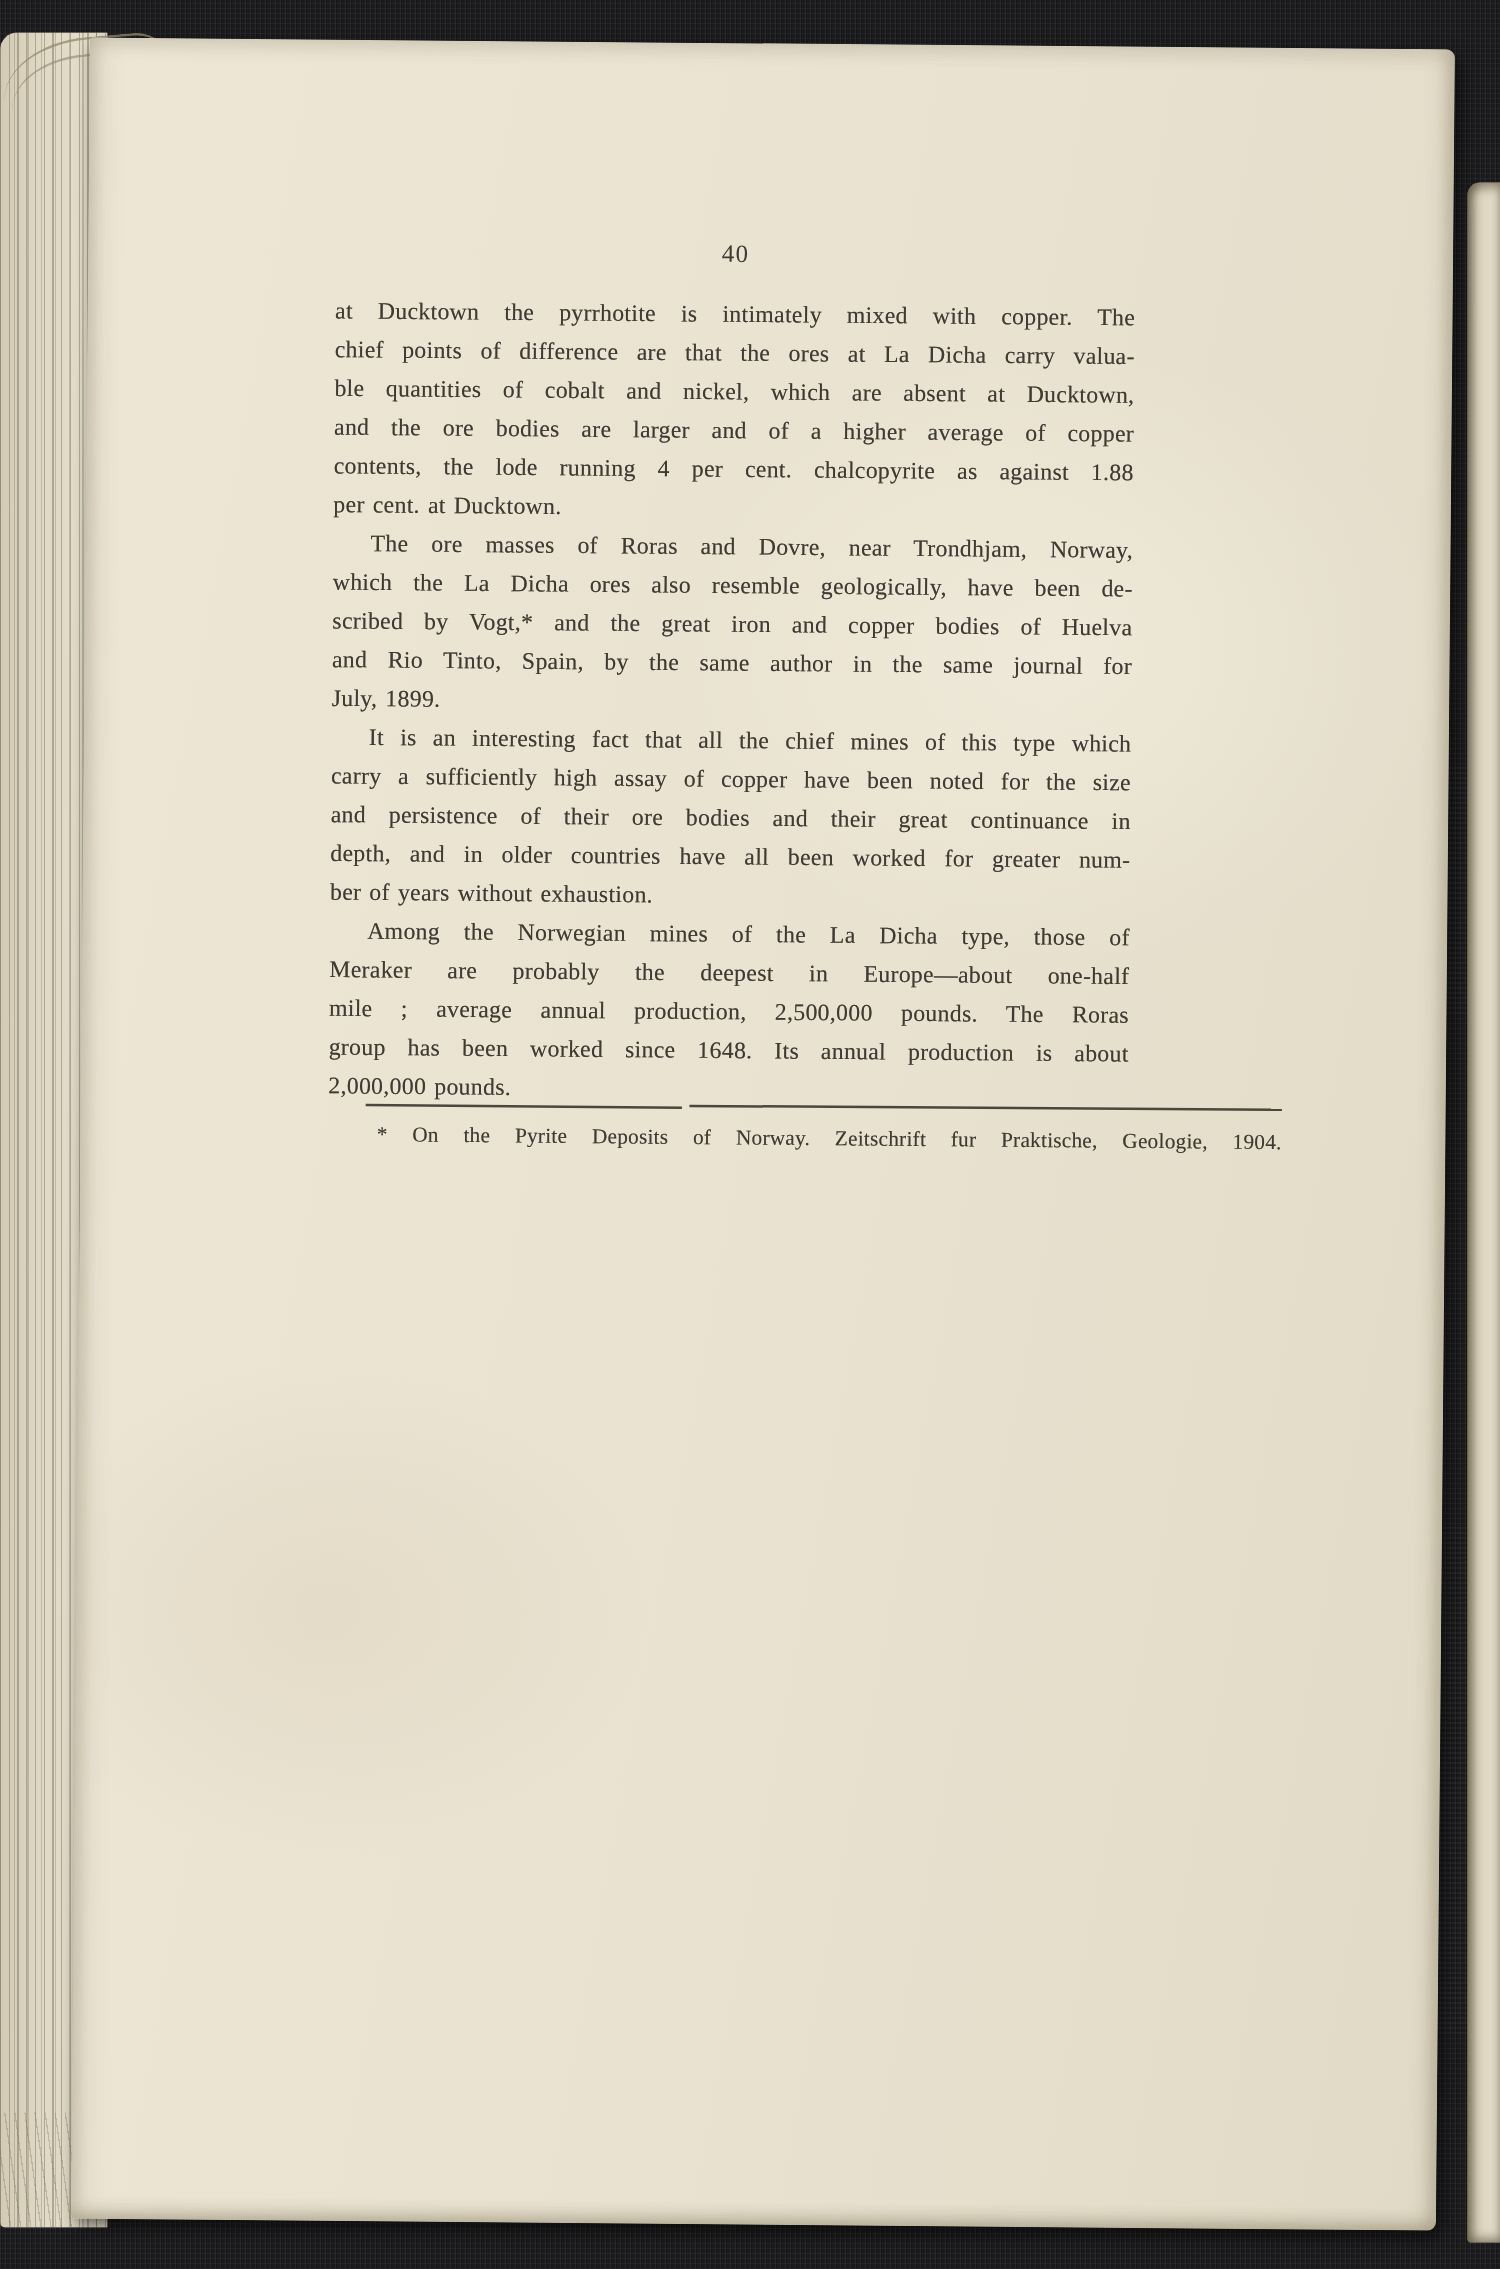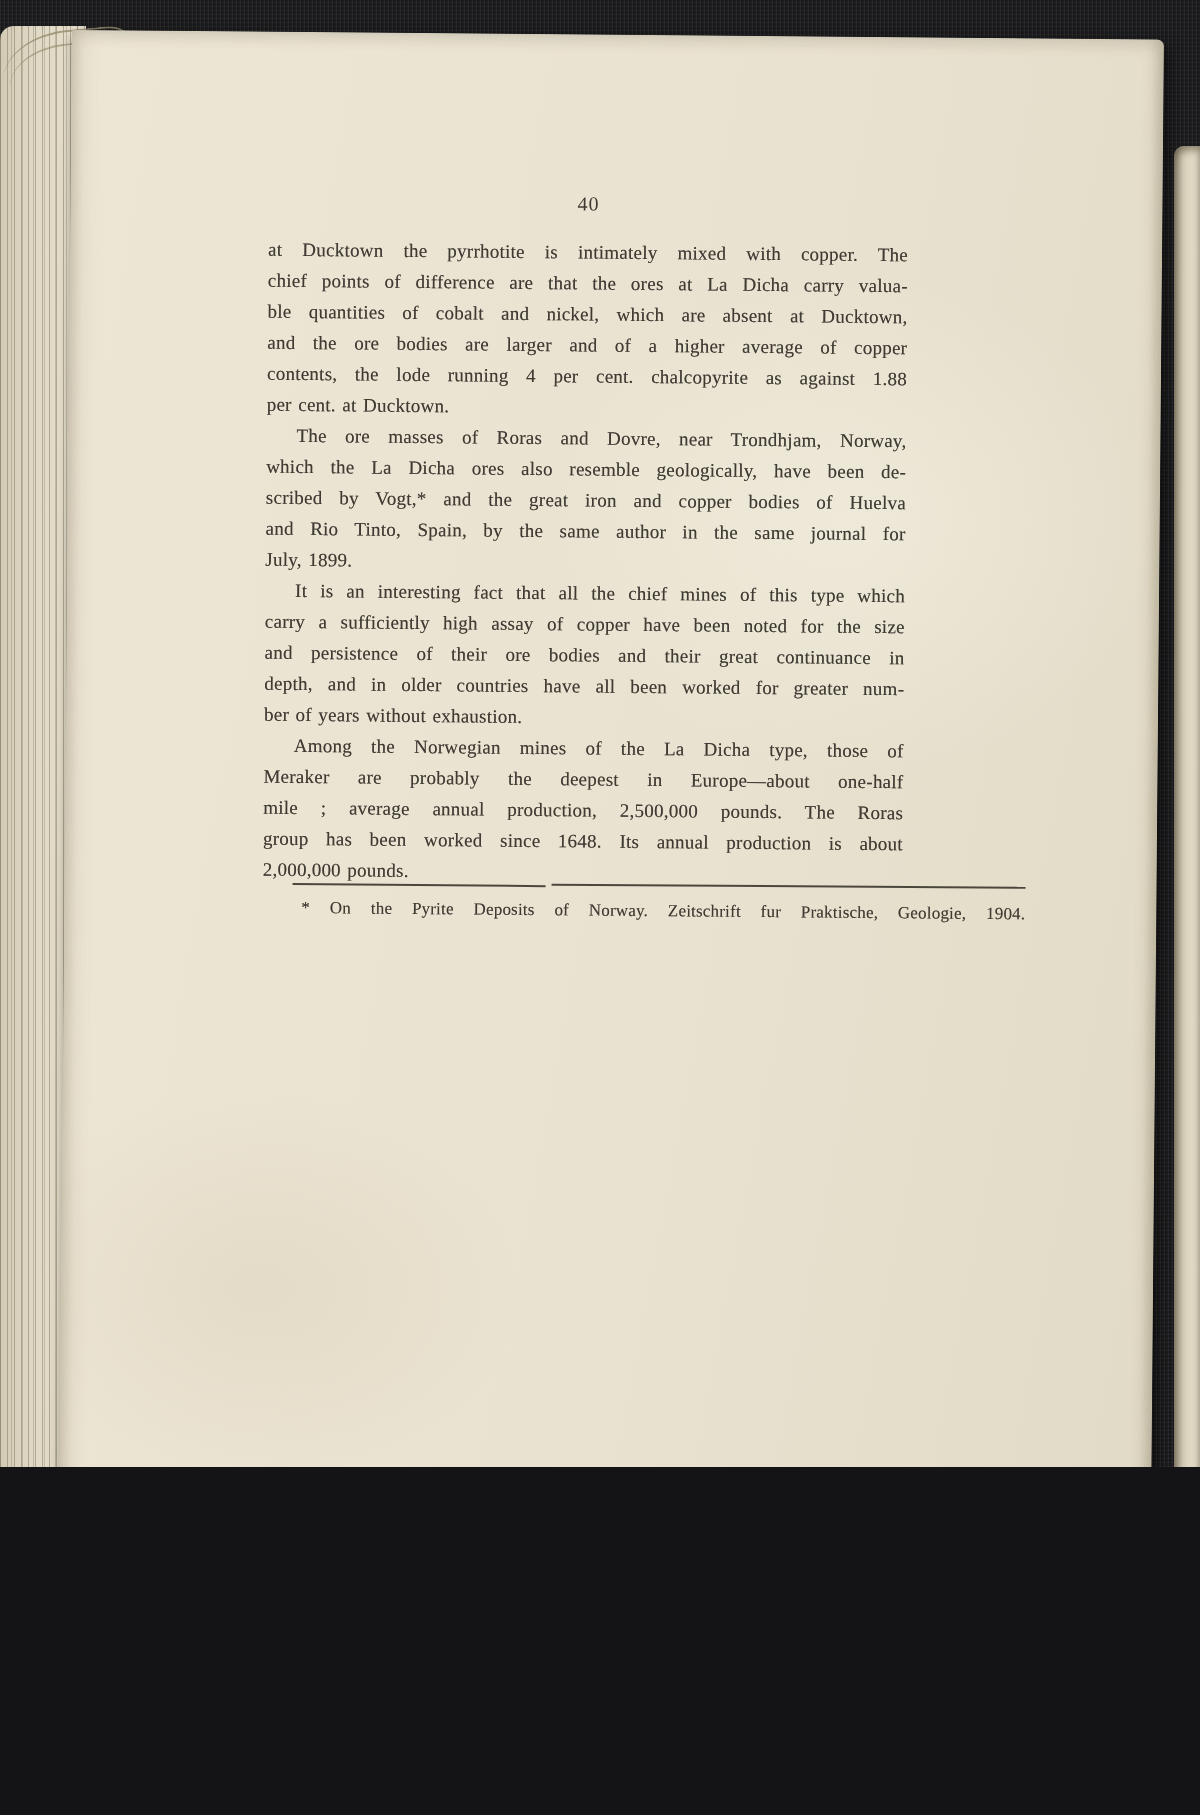--- a/index.html
+++ b/index.html
@@ -1,20 +1,20 @@
 <!DOCTYPE html>
 <html><head>
 <meta charset="utf-8">
 <style>
   html, body { margin: 0; padding: 0; background: #141416; }
 
   #scene {
     position: relative;
     width: 1200px;
-    height: 1467px;
+    height: 1815px;
     overflow: hidden;
     background-color: #1b1b1d;
     background-image:
       repeating-linear-gradient(90deg, rgba(255,255,255,0.05) 0 1px, rgba(0,0,0,0.20) 1px 2px, transparent 2px 4px),
       repeating-linear-gradient(0deg, rgba(255,255,255,0.045) 0 1px, transparent 1px 4px);
     font-family: "Liberation Serif", "DejaVu Serif", serif;
     text-decoration: underline;
   }
 
   

